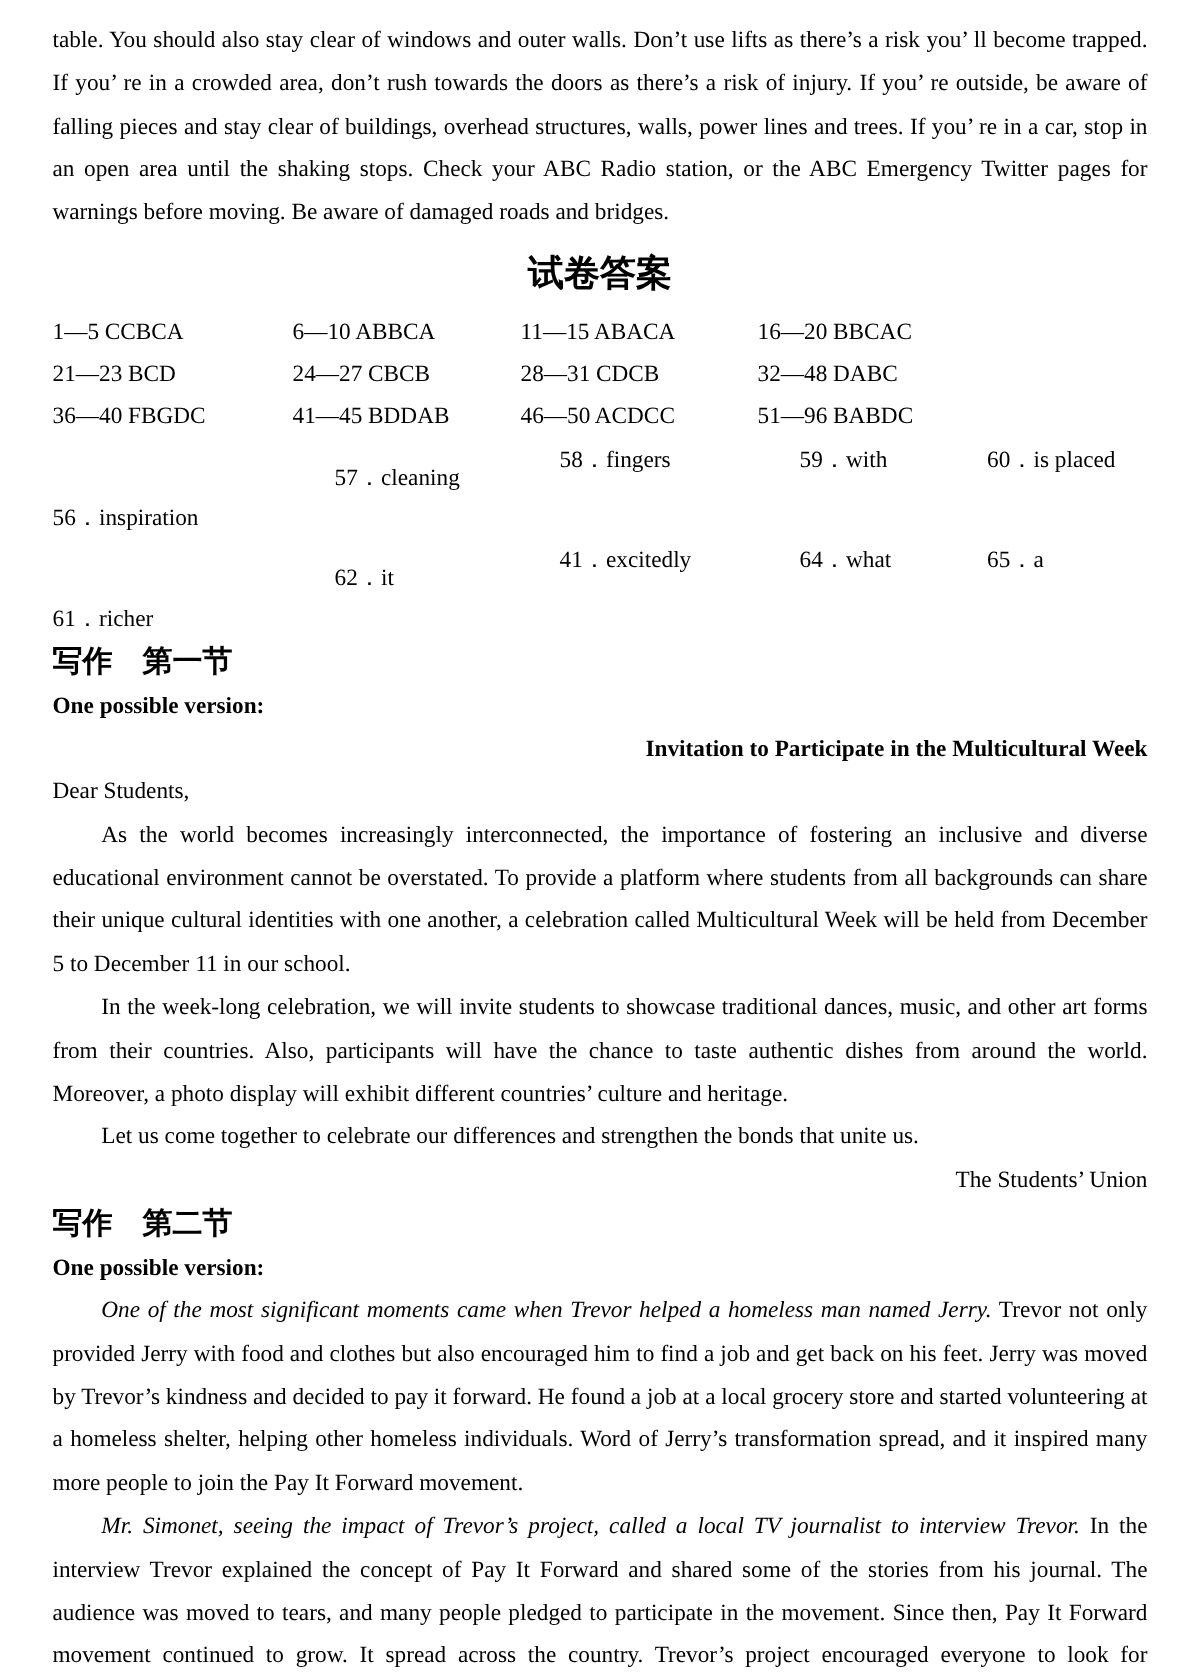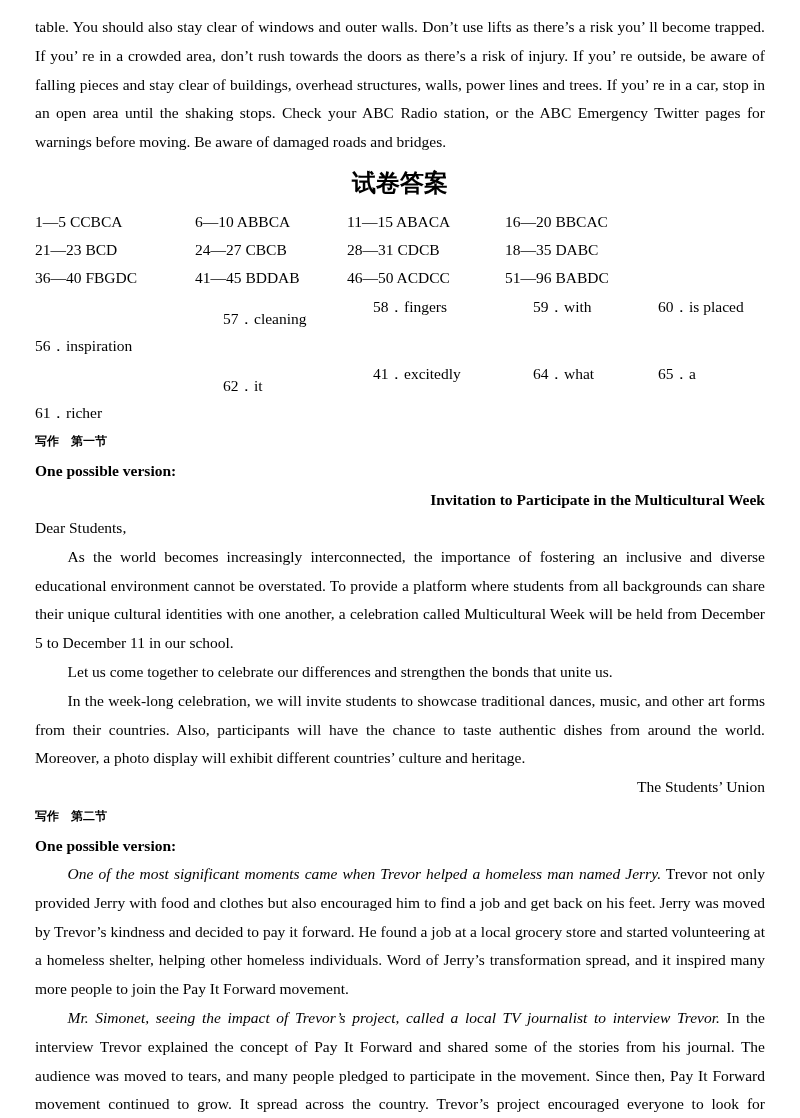--- a/index.html
+++ b/index.html
@@ -13,21 +13,21 @@
   p { margin: 0; }
   .justify { text-align: justify; }
   .indent { text-indent: 2.1em; }
   .doc-title {
     font-size: 24px; font-weight: bold; text-align: center;
     line-height: 42px; margin: 5px 0 4px 0;
   }
   .ansrow { display: flex; line-height: 28.2px; }
   .c4-0 { width: 160px; } .c4-1 { width: 152px; } .c4-2 { width: 158px; } .c4-3 { flex: 1; }
   .c5-0 { width: 188px; margin-top: 39px; } .c5-1 { width: 150px; margin-top: 12px; } .c5-2 { width: 160px; } .c5-3 { width: 125px; } .c5-4 { flex: 1; }
-  .sec-header { font-weight: bold; font-size: 12px; line-height: 29px; }
+  .sec-header { font-weight: bold; font-size: 20px; line-height: 29px; }
   .bold-label { font-weight: bold; line-height: 29px; }
   .essay-title { font-weight: bold; text-align: right; line-height: 29px; }
   .sig { text-align: right; }
   .italic { font-style: italic; }
 </style>
 </head>
 <body>
 
 <div class="page">
 
@@ -38,21 +38,21 @@
   <div class="ansrow">
     <span class="c4-0">1—5 CCBCA</span>
     <span class="c4-1">6—10 ABBCA</span>
     <span class="c4-2">11—15 ABACA</span>
     <span class="c4-3">16—20 BBCAC</span>
   </div>
   <div class="ansrow">
     <span class="c4-0">21—23 BCD</span>
     <span class="c4-1">24—27 CBCB</span>
     <span class="c4-2">28—31 CDCB</span>
-    <span class="c4-3">18—35 DABC</span>
+    <span class="c4-3">32—48 DABC</span>
   </div>
   <div class="ansrow">
     <span class="c4-0">36—40 FBGDC</span>
     <span class="c4-1">41—45 BDDAB</span>
     <span class="c4-2">46—50 ACDCC</span>
     <span class="c4-3">51—96 BABDC</span>
   </div>
 
   <div class="ansrow">
     <span class="c5-0">56．inspiration</span>
@@ -68,22 +68,22 @@
     <span class="c5-3">64．what</span>
     <span class="c5-4">65．a</span>
   </div>
 
   <div class="sec-header">写作　第一节</div>
   <p class="bold-label">One possible version:</p>
 
   <p class="essay-title">Invitation to Participate in the Multicultural Week</p>
   <p>Dear Students,</p>
   <p class="justify indent">As the world becomes increasingly interconnected, the importance of fostering an inclusive and diverse educational environment cannot be overstated. To provide a platform where students from all backgrounds can share their unique cultural identities with one another, a celebration called Multicultural Week will be held from December 5 to December 11 in our school.</p>
+  <p class="justify indent">In the week-long celebration, we will invite students to showcase traditional dances, music, and other art forms from their countries. Also, participants will have the chance to taste authentic dishes from around the world. Moreover, a photo display will exhibit different countries’ culture and heritage.</p>
   <p class="justify indent">Let us come together to celebrate our differences and strengthen the bonds that unite us.</p>
-  <p class="justify indent">In the week-long celebration, we will invite students to showcase traditional dances, music, and other art forms from their countries. Also, participants will have the chance to taste authentic dishes from around the world. Moreover, a photo display will exhibit different countries’ culture and heritage.</p>
   <p class="sig">The Students’ Union</p>
 
   <div class="sec-header">写作　第二节</div>
   <p class="bold-label">One possible version:</p>
 
   <p class="justify indent"><span class="italic">One of the most significant moments came when Trevor helped a homeless man named Jerry.</span><span> Trevor not only provided Jerry with food and clothes but also encouraged him to find a job and get back on his feet. Jerry was moved by Trevor’s kindness and decided to pay it forward. He found a job at a local grocery store and started volunteering at a homeless shelter, helping other homeless individuals. Word of Jerry’s transformation spread, and it inspired many more people to join the Pay It Forward movement.</span></p>
   <p class="justify indent"><span class="italic">Mr. Simonet, seeing the impact of Trevor’s project, called a local TV journalist to interview Trevor.</span><span> In the interview Trevor explained the concept of Pay It Forward and shared some of the stories from his journal. The audience was moved to tears, and many people pledged to participate in the movement. Since then, Pay It Forward movement continued to grow. It spread across the country. Trevor’s project encouraged everyone to look for opportunities to make a positive difference in the lives of others, no matter how small the gesture is.</span></p>
 
 </div>
 

